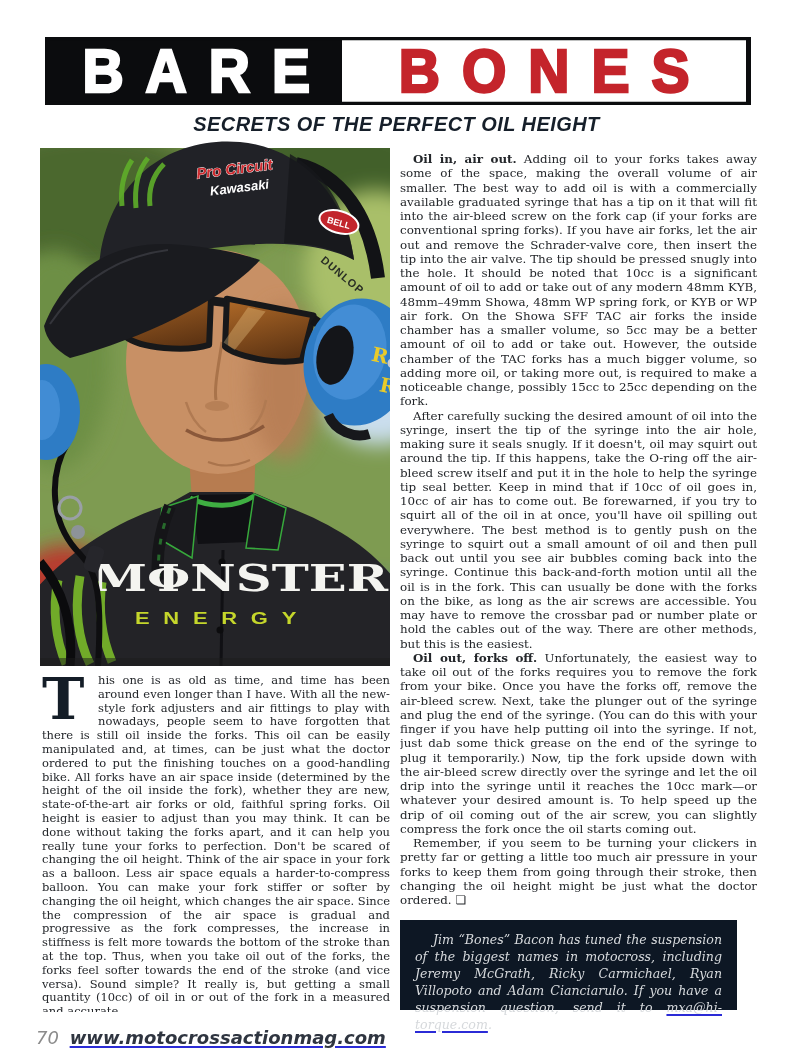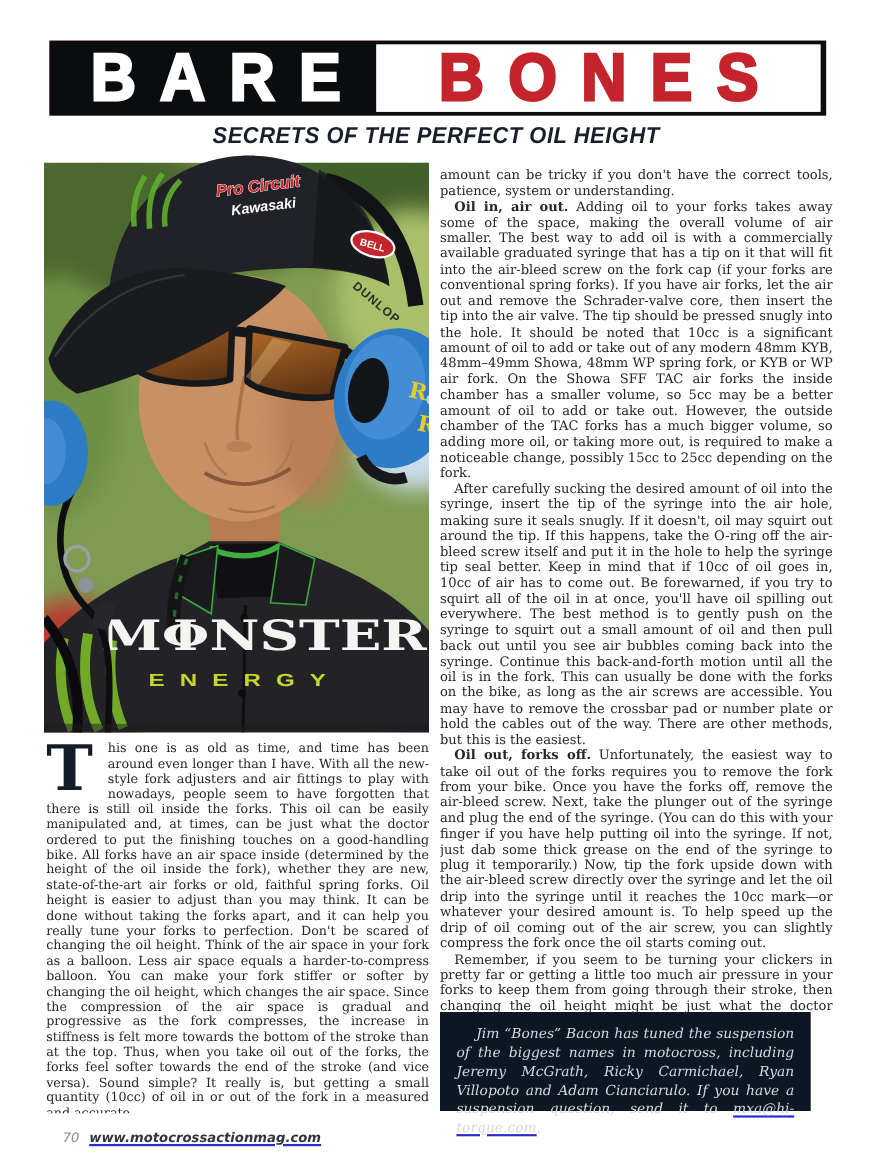--- a/index.html
+++ b/index.html
@@ -59,21 +59,21 @@
     font-style:italic; font-size:12.6px; line-height:17px; text-align:justify;
     text-indent:18px;
   }
   .blue-underline {
     text-decoration:underline; text-decoration-color:#2b2bd6;
     text-decoration-thickness:2px; text-underline-offset:2px; cursor:pointer;
   }
 
   
   .footer {
-    position:absolute; left:57px; top:1027px; font-size:12px;
+    position:absolute; left:36px; top:1027px; font-size:18px;
     font-family:"DejaVu Sans", sans-serif; font-style:italic;
   }
   .footer .pagenum { color:#8b8b8b; margin-right:5px; }
   .footer .site { font-weight:bold; color:#2f3540; }
 </style>
 </head>
 <body>
 
 <div class="page">
 
@@ -209,21 +209,20 @@
     </svg>
   </div>
 
   <div class="col left-col">
     <p class="no-indent">
       <span class="dropcap">T</span><span>his one is as old as time, and time has been around even longer than I have. With all the new-style fork adjusters and air fittings to play with nowadays, people seem to have forgotten that there is still oil inside the forks. This oil can be easily manipulated and, at times, can be just what the doctor ordered to put the finishing touches on a good-handling bike. All forks have an air space inside (determined by the height of the oil inside the fork), whether they are new, state-of-the-art air forks or old, faithful spring forks. Oil height is easier to adjust than you may think. It can be done without taking the forks apart, and it can help you really tune your forks to perfection. Don't be scared of changing the oil height. Think of the air space in your fork as a balloon. Less air space equals a harder-to-compress balloon. You can make your fork stiffer or softer by changing the oil height, which changes the air space. Since the compression of the air space is gradual and progressive as the fork compresses, the increase in stiffness is felt more towards the bottom of the stroke than at the top. Thus, when you take oil out of the forks, the forks feel softer towards the end of the stroke (and vice versa). Sound simple? It really is, but getting a small quantity (10cc) of oil in or out of the fork in a measured and accurate</span>
     </p>
   </div>
 
   <div class="col right-col">
-    <p class="no-indent">amount can be tricky if you don't have the correct tools, patience, system or understanding.</p>
     <p><span class="lead-in">Oil in, air out.</span><span> Adding oil to your forks takes away some of the space, making the overall volume of air smaller. The best way to add oil is with a commercially available graduated syringe that has a tip on it that will fit into the air-bleed screw on the fork cap (if your forks are conventional spring forks). If you have air forks, let the air out and remove the Schrader-valve core, then insert the tip into the air valve. The tip should be pressed snugly into the hole. It should be noted that 10cc is a significant amount of oil to add or take out of any modern 48mm KYB, 48mm–49mm Showa, 48mm WP spring fork, or KYB or WP air fork. On the Showa SFF TAC air forks the inside chamber has a smaller volume, so 5cc may be a better amount of oil to add or take out. However, the outside chamber of the TAC forks has a much bigger volume, so adding more oil, or taking more out, is required to make a noticeable change, possibly 15cc to 25cc depending on the fork.</span></p>
     <p>After carefully sucking the desired amount of oil into the syringe, insert the tip of the syringe into the air hole, making sure it seals snugly. If it doesn't, oil may squirt out around the tip. If this happens, take the O-ring off the air-bleed screw itself and put it in the hole to help the syringe tip seal better. Keep in mind that if 10cc of oil goes in, 10cc of air has to come out. Be forewarned, if you try to squirt all of the oil in at once, you'll have oil spilling out everywhere. The best method is to gently push on the syringe to squirt out a small amount of oil and then pull back out until you see air bubbles coming back into the syringe. Continue this back-and-forth motion until all the oil is in the fork. This can usually be done with the forks on the bike, as long as the air screws are accessible. You may have to remove the crossbar pad or number plate or hold the cables out of the way. There are other methods, but this is the easiest.</p>
     <p><span class="lead-in">Oil out, forks off.</span><span> Unfortunately, the easiest way to take oil out of the forks requires you to remove the fork from your bike. Once you have the forks off, remove the air-bleed screw. Next, take the plunger out of the syringe and plug the end of the syringe. (You can do this with your finger if you have help putting oil into the syringe. If not, just dab some thick grease on the end of the syringe to plug it temporarily.) Now, tip the fork upside down with the air-bleed screw directly over the syringe and let the oil drip into the syringe until it reaches the 10cc mark—or whatever your desired amount is. To help speed up the drip of oil coming out of the air screw, you can slightly compress the fork once the oil starts coming out.</span></p>
     <p>Remember, if you seem to be turning your clickers in pretty far or getting a little too much air pressure in your forks to keep them from going through their stroke, then changing the oil height might be just what the doctor ordered. ❏</p>
   </div>
 
   <div class="bio-box">
     <span>Jim “Bones” Bacon has tuned the suspension of the biggest names in motocross, including Jeremy McGrath, Ricky Carmichael, Ryan Villopoto and Adam Cianciarulo. If you have a suspension question, send it to </span><span class="blue-underline">mxa@hi-torque.com</span><span>.</span>
   </div>
 

